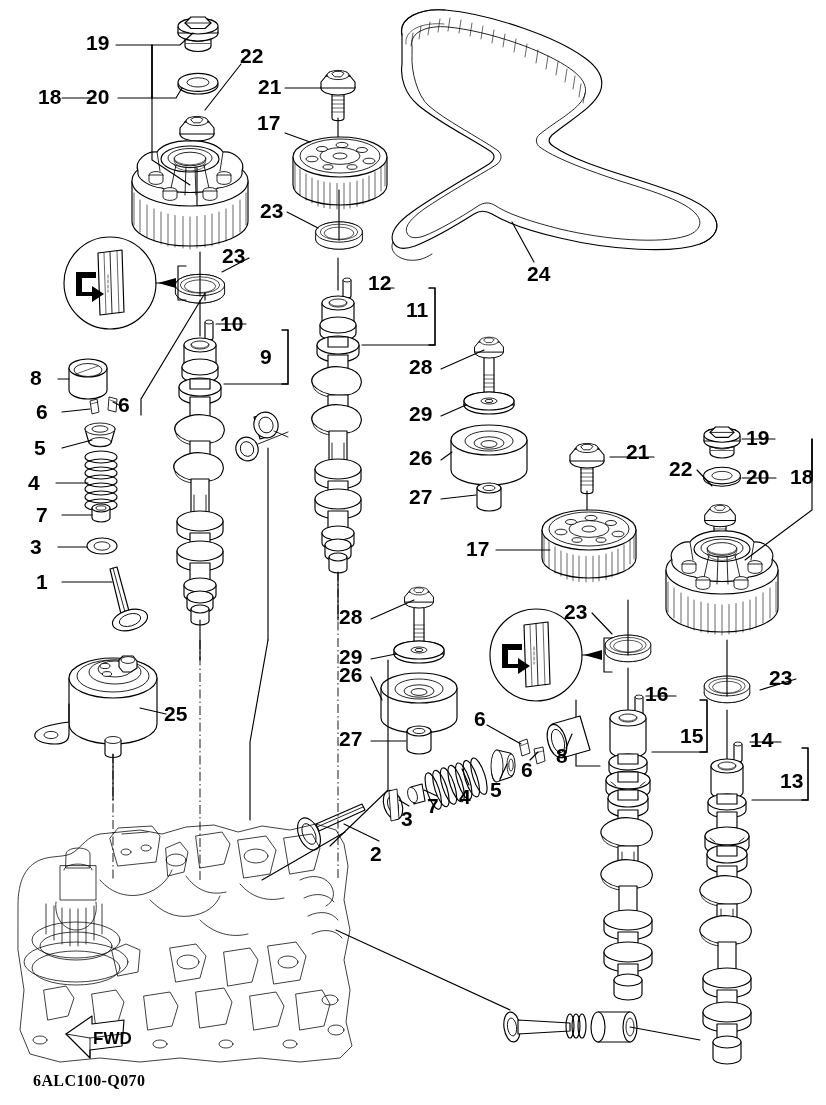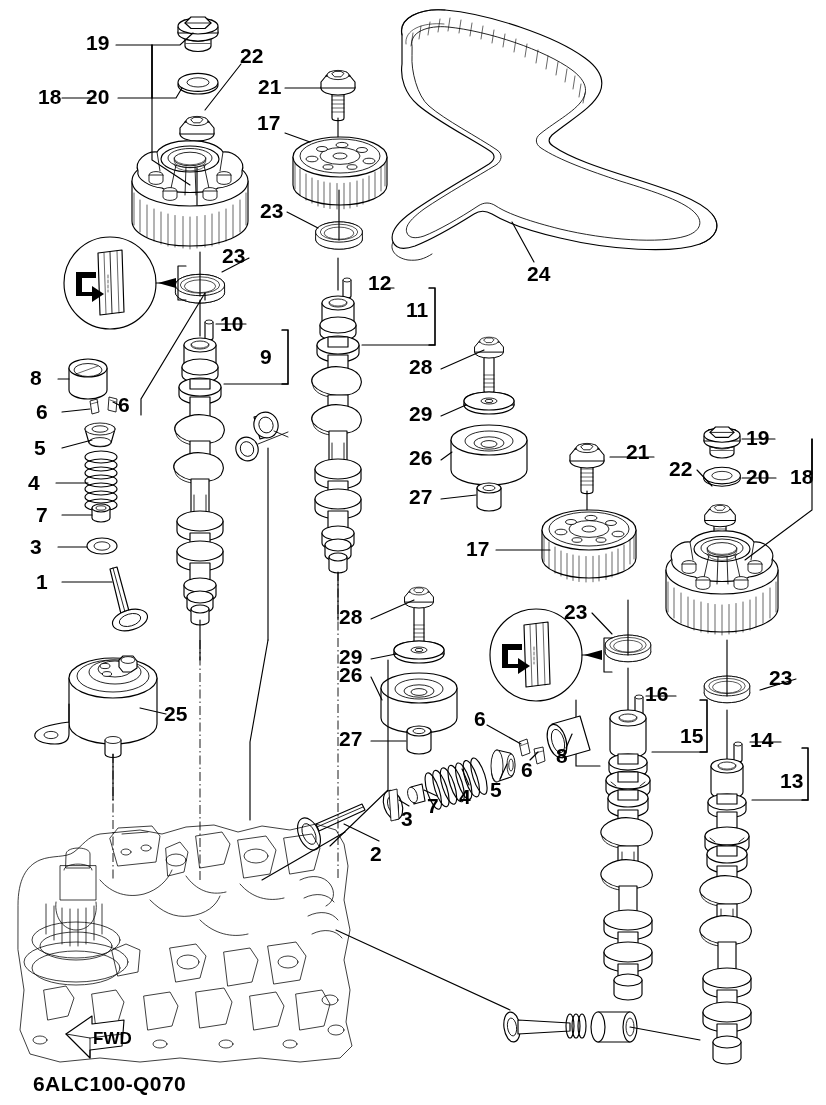--- a/index.html
+++ b/index.html
@@ -20,22 +20,22 @@
   .lead{fill:none;stroke:#000;stroke-width:1.15;stroke-linecap:round;}
   .phantom{fill:none;stroke:#000;stroke-width:0.75;stroke-linejoin:round;stroke-linecap:round;}
   .dashln{fill:none;stroke:#000;stroke-width:0.9;stroke-dasharray:9 3 1.5 3;}
   .num{
     font-family:"Liberation Sans", sans-serif;
     font-size:21px;font-weight:700;fill:#000;
     letter-spacing:0px;
   }
   .partno{
     position:absolute;left:33px;top:1072px;
-    font-family:Liberation Sans, sans-serif;
-    font-size:21px;font-weight:700;letter-spacing:.4px;
+    font-family:Liberation Serif, serif;
+    font-size:16px;font-weight:700;letter-spacing:.4px;
     white-space:nowrap;
     text-align:center;
   }
   .fwdtxt{font-family:"Liberation Sans", sans-serif;font-size:17px;font-weight:700;fill:#000;}
 </style>
 </head>
 <body>
 
 <div id="sheet">
 <svg width="826" height="1105" viewBox="0 0 826 1105" xmlns="http://www.w3.org/2000/svg">

